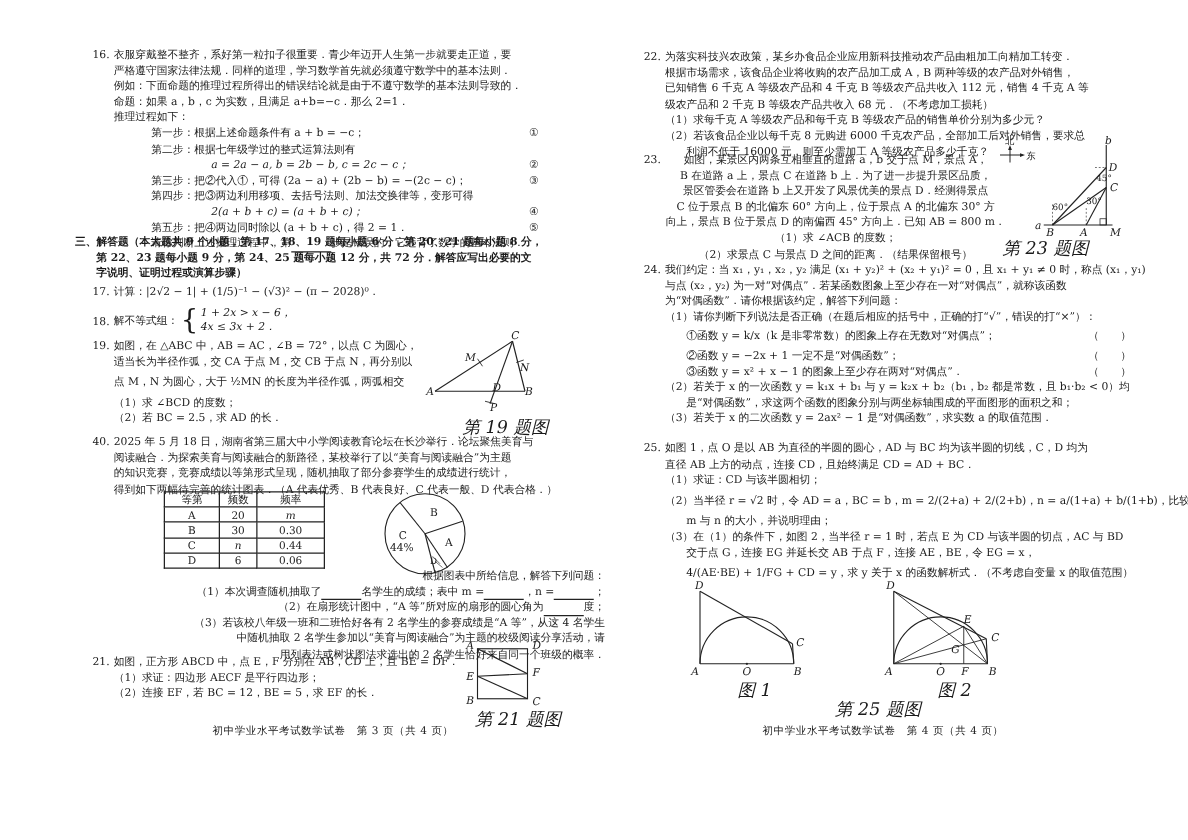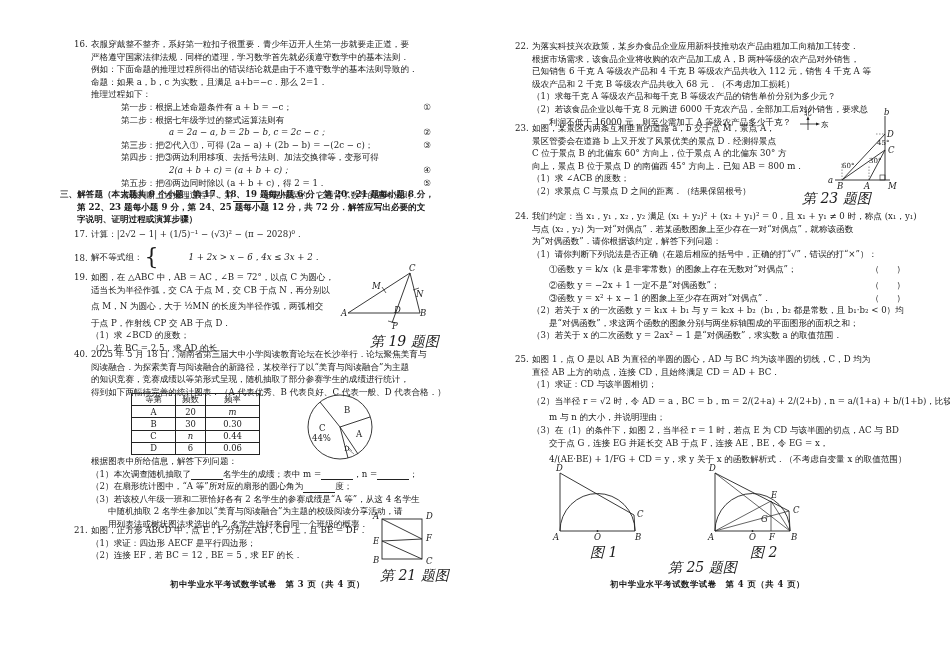--- a/index.html
+++ b/index.html
@@ -15,21 +15,21 @@
     .q { position: relative; }
     .qnum { position: absolute; left: 0; top: 0; }
     .qbody { padding-left: 17px; }
     .ln { white-space: nowrap; }
     .ind1 { padding-left: 30px; }
     .ind2 { padding-left: 78px; }
     .circ { position: absolute; right: 0; }
     .rowc { position: relative; }
     .blank { display: inline-block; width: 32px; border-bottom: 1px solid #222; height: 9px; vertical-align: bottom; }
     .sec { font-weight: bold; }
-    .footer { position: absolute; font-size: 8.4px; font-weight: bold; letter-spacing: 0.5px; white-space: nowrap; }
+    .footer { position: absolute; font-size: 8.4px; font-weight: normal; letter-spacing: 0.5px; white-space: nowrap; }
     .fig-cap { position: absolute; font-size: 14px; white-space: nowrap; font-style: italic; }
     table.freq { border-collapse: collapse; font-size: 8.4px; position: absolute; }
     table.freq td, table.freq th { border: 1px solid #222; text-align: center; height: 12.2px; font-weight: normal; padding: 0; }
     table.freq th { font-weight: normal; }
     svg { position: absolute; overflow: visible; }
     svg text { font-family: "DejaVu Serif", serif; font-style: italic; font-size: 8.5px; fill: #1a1a1a; }
     .it { font-style: italic; }
   </style>
 </head>
 <body>
@@ -66,34 +66,33 @@
   <div class="col" style="left:74px; top:228px; width:400px;">
     <span class="qnum">17.</span>
     <div class="qbody ln">计算：|2√2 − 1| + (1/5)⁻¹ − (√3)² − (π − 2028)⁰．</div>
   </div>
 
   <div class="col" style="left:74px; top:246px; width:400px;">
     <span class="qnum" style="top:6px">18.</span>
     <div class="qbody" style="display:flex; align-items:center;">
       <span>解不等式组：</span>
       <span style="font-size:22px; line-height:22px; margin:0 2px; font-weight:lighter;">{</span>
-      <span style="display:flex; flex-direction:row; line-height:11px;margin-left:28px;" class="it">
+      <span style="display:flex; flex-direction:column; line-height:11px;" class="it">
         <span>1 + 2x &gt; x − 6，</span>
         <span>4x ≤ 3x + 2．</span>
       </span>
     </div>
   </div>
 
   <div class="col" style="left:74px; top:271px; width:300px;">
     <span class="qnum">19.</span>
     <div class="qbody">
       <div class="ln">如图，在 △ABC 中，AB = AC，∠B = 72°，以点 C 为圆心，</div>
       <div class="ln" style="margin-bottom:4px">适当长为半径作弧，交 CA 于点 M，交 CB 于点 N，再分别以</div>
       <div class="ln" style="margin-bottom:4px">点 M，N 为圆心，大于 ½MN 的长度为半径作弧，两弧相交</div>
-      <div class="ln">于点 P，作射线 CP 交 AB 于点 D．</div>
       <div class="ln">（1）求 ∠BCD 的度数；</div>
       <div class="ln">（2）若 BC = 2.5，求 AD 的长．</div>
     </div>
   </div>
   <svg style="left:340px; top:265px;" width="80" height="70" viewBox="0 0 80 70">
     <line x1="8" y1="48" x2="70" y2="8" stroke="#222" stroke-width="0.9"></line>
     <line x1="8" y1="48" x2="80" y2="48" stroke="#222" stroke-width="0.9"></line>
     <line x1="70" y1="8" x2="80" y2="48" stroke="#222" stroke-width="0.9"></line>
     <line x1="70" y1="8" x2="52" y2="58" stroke="#222" stroke-width="0.9"></line>
     <line x1="42" y1="22" x2="46" y2="28" stroke="#222" stroke-width="0.7"></line>
@@ -157,21 +156,21 @@
     <line x1="34" y1="34" x2="52" y2="61" stroke="#222" stroke-width="0.9"></line>
     <line x1="40" y1="52" x2="46" y2="58" stroke="#222" stroke-width="0.5"></line>
     <line x1="42" y1="56" x2="48" y2="61" stroke="#222" stroke-width="0.5"></line>
     <text x="38" y="20" style="font-style:normal">B</text>
     <text x="50" y="44" style="font-style:normal">A</text>
     <text x="13" y="38" style="font-style:normal">C</text>
     <text x="6" y="48" style="font-style:normal">44%</text>
     <text x="38" y="58" style="font-style:normal; font-size:7px">D</text>
   </svg>
 
-  <div class="col" style="left:74px; top:455px; width:410px;">
+  <div class="col" style="left:74px; top:455px; width:410px;text-align:right;">
     <div class="qbody">
       <div class="ln">根据图表中所给信息，解答下列问题：</div>
       <div class="ln">
         <span>（1）本次调查随机抽取了</span><span class="blank"></span><span>名学生的成绩；表中 m =</span><span class="blank"></span><span>，n =</span><span class="blank"></span><span>；</span>
       </div>
       <div class="ln">
         <span>（2）在扇形统计图中，“A 等”所对应的扇形的圆心角为</span><span class="blank"></span><span>度；</span>
       </div>
       <div class="ln">（3）若该校八年级一班和二班恰好各有 2 名学生的参赛成绩是“A 等”，从这 4 名学生</div>
       <div class="ln" style="padding-left:17px">中随机抽取 2 名学生参加以“美育与阅读融合”为主题的校级阅读分享活动，请</div>
@@ -212,24 +211,25 @@
       <div class="ln">为落实科技兴农政策，某乡办食品企业应用新科技推动农产品由粗加工向精加工转变．</div>
       <div class="ln">根据市场需求，该食品企业将收购的农产品加工成 A，B 两种等级的农产品对外销售，</div>
       <div class="ln">已知销售 6 千克 A 等级农产品和 4 千克 B 等级农产品共收入 112 元，销售 4 千克 A 等</div>
       <div class="ln">级农产品和 2 千克 B 等级农产品共收入 68 元．（不考虑加工损耗）</div>
       <div class="ln">（1）求每千克 A 等级农产品和每千克 B 等级农产品的销售单价分别为多少元？</div>
       <div class="ln">（2）若该食品企业以每千克 8 元购进 6000 千克农产品，全部加工后对外销售，要求总</div>
       <div class="ln" style="padding-left:17px">利润不低于 16000 元，则至少需加工 A 等级农产品多少千克？</div>
     </div>
   </div>
 
-  <div class="col" style="left:25px; top:122px; width:290px;">
+  <div class="col" style="left:25px; top:122px; width:290px;text-align:center;">
     <span class="qnum">23.</span>
     <div class="qbody">
       <div class="ln">如图，某景区内两条互相垂直的道路 a，b 交于点 M，景点 A，</div>
+      <div class="ln">B 在道路 a 上，景点 C 在道路 b 上．为了进一步提升景区品质，</div>
       <div class="ln">景区管委会在道路 b 上又开发了风景优美的景点 D．经测得景点</div>
       <div class="ln">C 位于景点 B 的北偏东 60° 方向上，位于景点 A 的北偏东 30° 方</div>
       <div class="ln">向上，景点 B 位于景点 D 的南偏西 45° 方向上．已知 AB = 800 m．</div>
       <div class="ln">（1）求 ∠ACB 的度数；</div>
       <div class="ln">（2）求景点 C 与景点 D 之间的距离．（结果保留根号）</div>
     </div>
   </div>
   <svg style="left:290px; top:110px;" width="130" height="80" viewBox="0 0 130 80">
 
     <line x1="28" y1="8" x2="28" y2="20" stroke="#222" stroke-width="0.8"></line>

